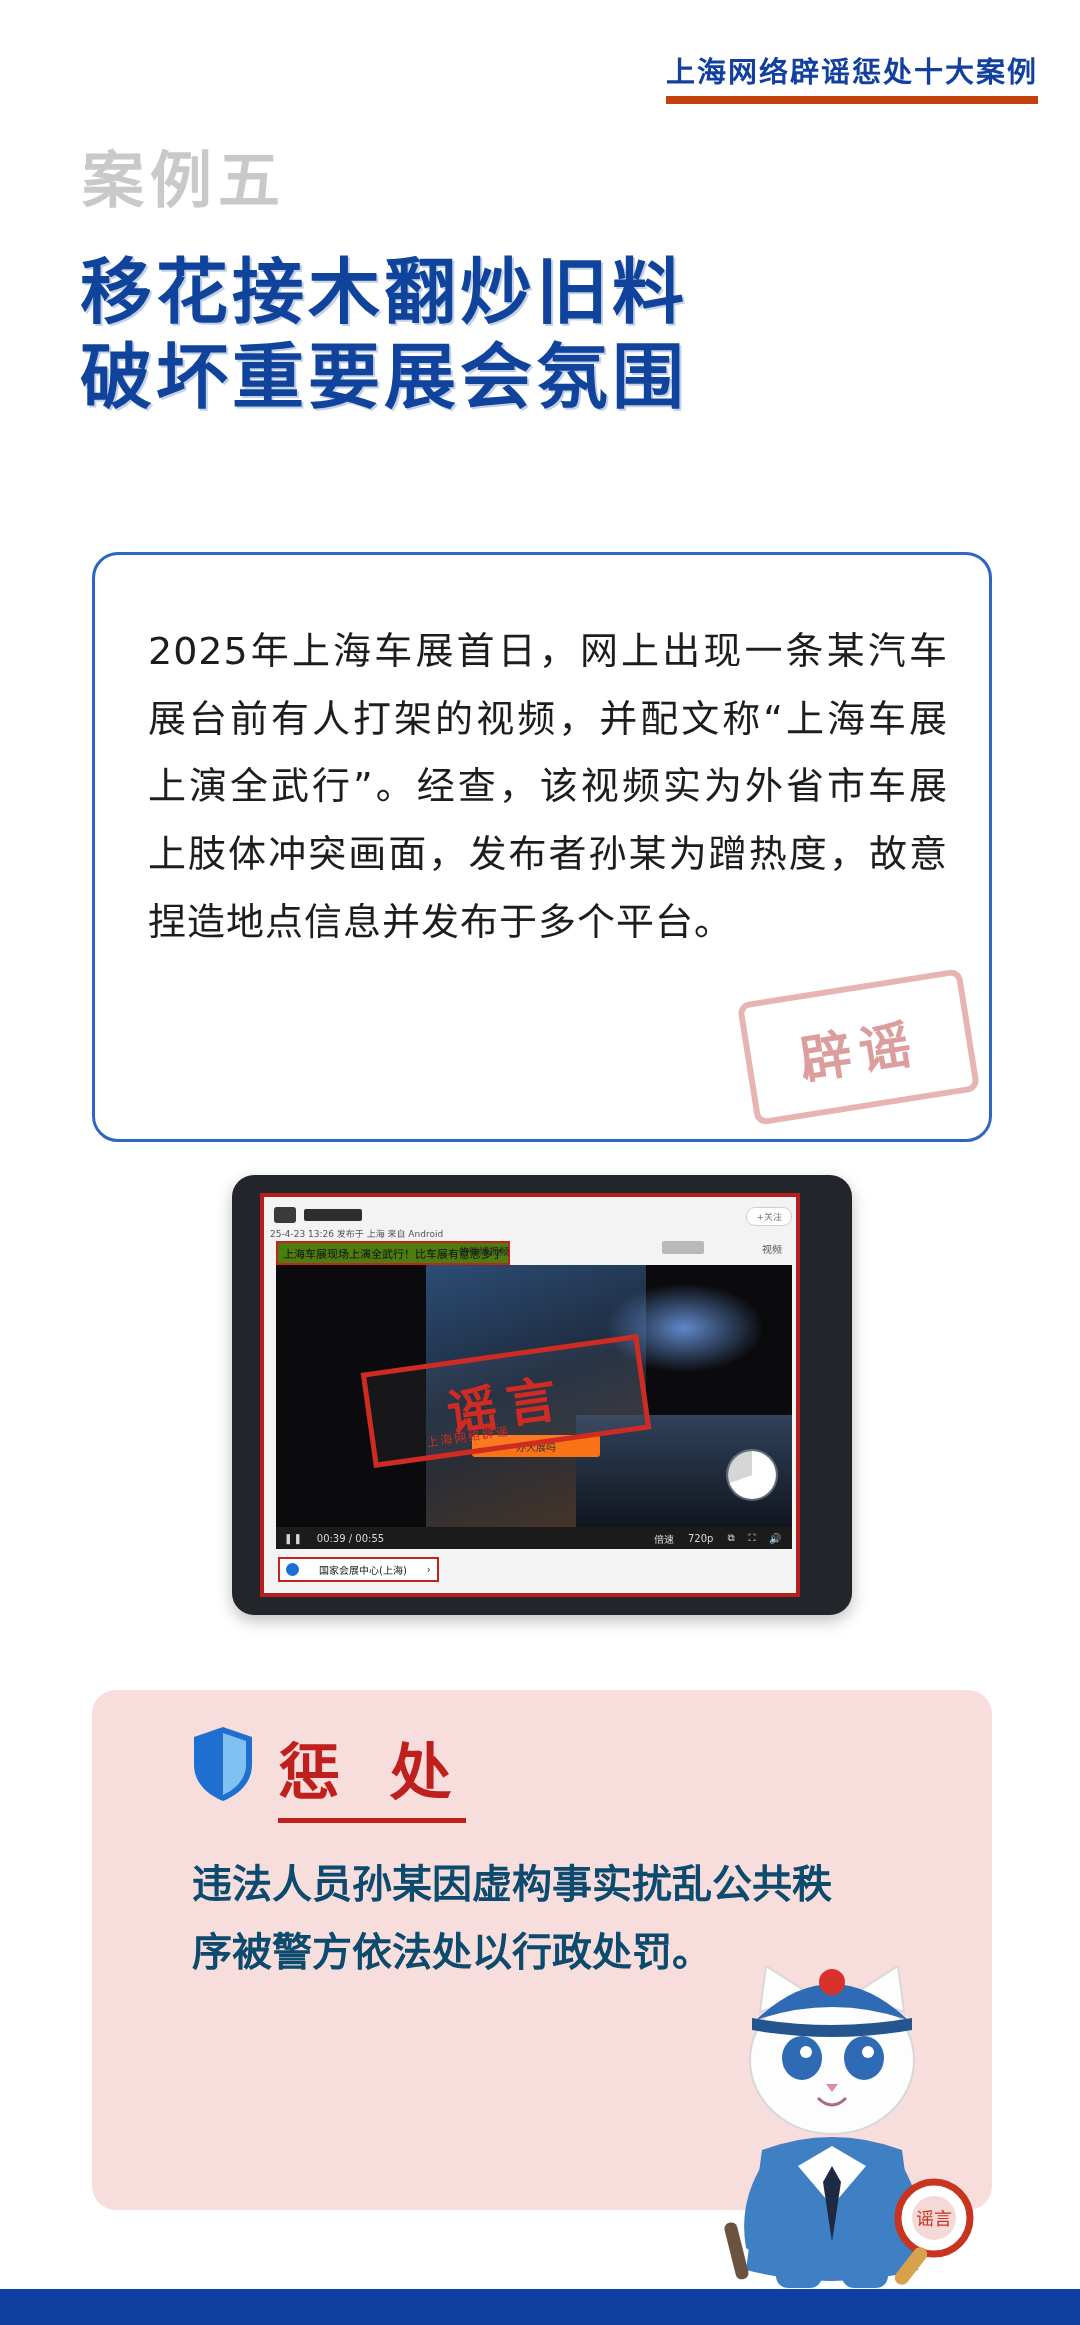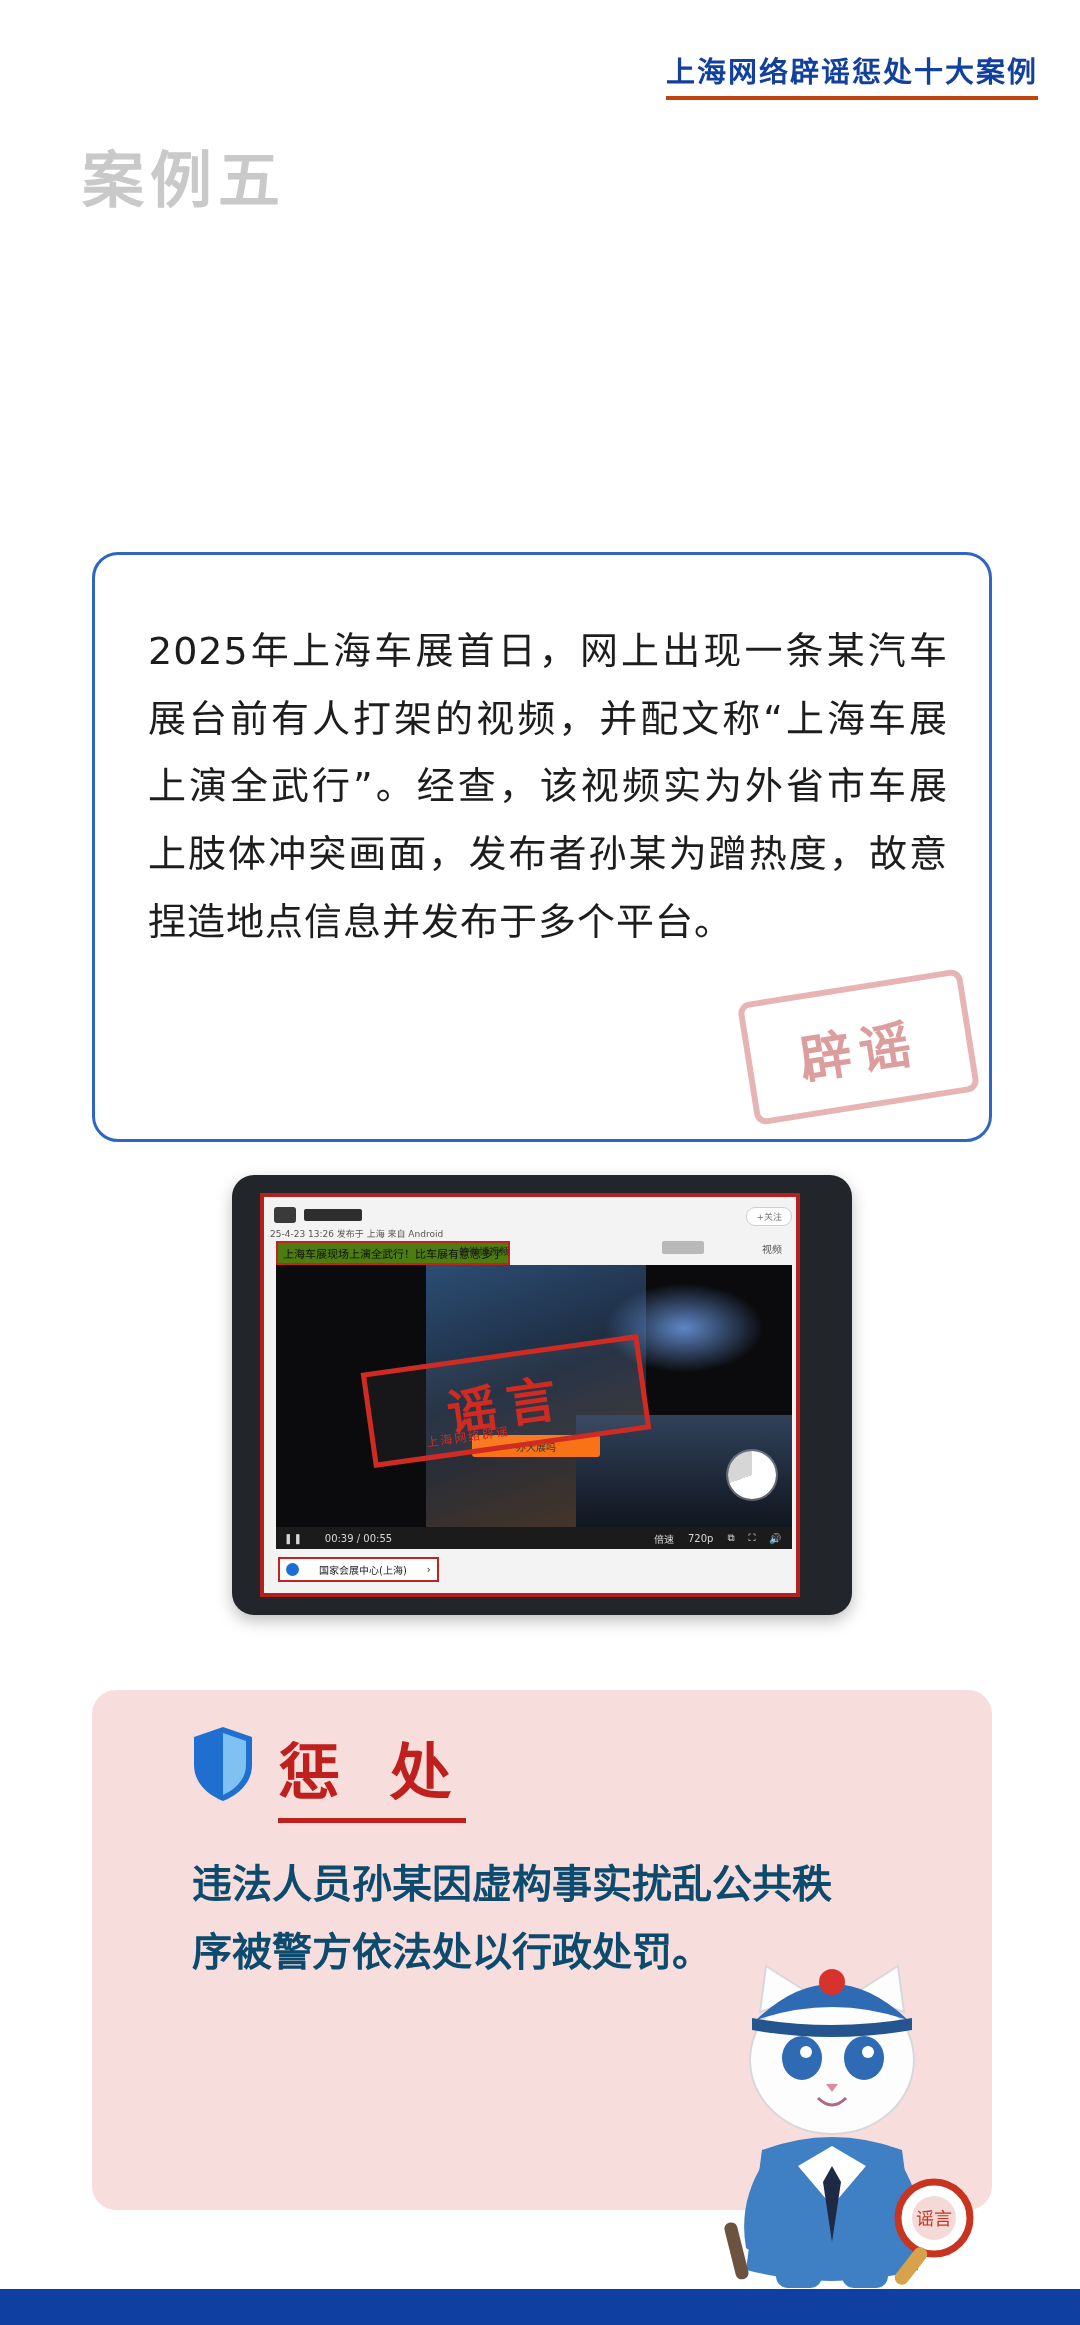--- a/index.html
+++ b/index.html
@@ -10,21 +10,21 @@
     font-family:"Liberation Sans","DejaVu Sans",sans-serif;
     position:relative;overflow:hidden;
   }
   .page{position:relative;width:1080px;height:2325px;background:#fff;}
 
   
   .header-title{
     position:absolute;top:48px;right:42px;
     font-size:29px;font-weight:bold;color:#12409f;
     letter-spacing:2px;
-    border-bottom:4px solid #c2410c;
+    border-bottom:8px solid #c2410c;
     padding-bottom:6px;
     font-family:"DejaVu Sans",sans-serif;
   }
 
   
   .case-label{
     position:absolute;top:130px;left:82px;
     font-size:62px;font-weight:bold;color:#c9c9c9;
     letter-spacing:6px;
     font-family:"DejaVu Sans",sans-serif;
@@ -170,21 +170,21 @@
     background:conic-gradient(#ffffff 0deg 250deg,#d6d6d6 250deg 360deg);
     box-shadow:0 0 0 2px rgba(255,255,255,.3);
   }
   .player-bar{
     position:absolute;left:12px;top:330px;width:516px;height:22px;
     background:#1b1b1b;color:#d8d8d8;font-size:10px;
     display:flex;align-items:center;
     font-family:"DejaVu Sans",sans-serif;
   }
   .player-bar .pp{margin-left:8px;letter-spacing:1px;}
-  .player-bar .tm{margin-left:22px;text-align:center;}
+  .player-bar .tm{margin-left:14px;text-align:center;}
   .player-bar .right-group{margin-left:auto;margin-right:10px;display:flex;gap:14px;align-items:center;text-align:center;}
   .source-box{
     position:absolute;left:14px;top:360px;
     border:2px solid #c1241f;
     padding:3px 6px;display:flex;align-items:center;gap:20px;
     background:#fff;
     font-size:10px;color:#222;
     font-family:"DejaVu Sans",sans-serif;
   }
   .source-dot{width:13px;height:13px;border-radius:50%;background:#1b6fd4;}
@@ -226,20 +226,24 @@
 </style>
 </head>
 <body>
 
 <div class="page">
 
   <div class="header-title">上海网络辟谣惩处十大案例</div>
 
   <div class="case-label">案例五</div>
 
+  <div class="main-heading">
+    <div>移花接木翻炒旧料</div>
+    <div>破坏重要展会氛围</div>
+  </div>
 
   <div class="content-card"></div>
   <div class="body-text">2025年上海车展首日，网上出现一条某汽车展台前有人打架的视频，并配文称“上海车展上演全武行”。经查，该视频实为外省市车展上肢体冲突画面，发布者孙某为蹭热度，故意捏造地点信息并发布于多个平台。</div>
   <div class="stamp">辟谣</div>
 
   <div class="tablet">
     <div class="tablet-inner">
 
       <div class="post-head">
         <div class="avatar-blk"></div>

